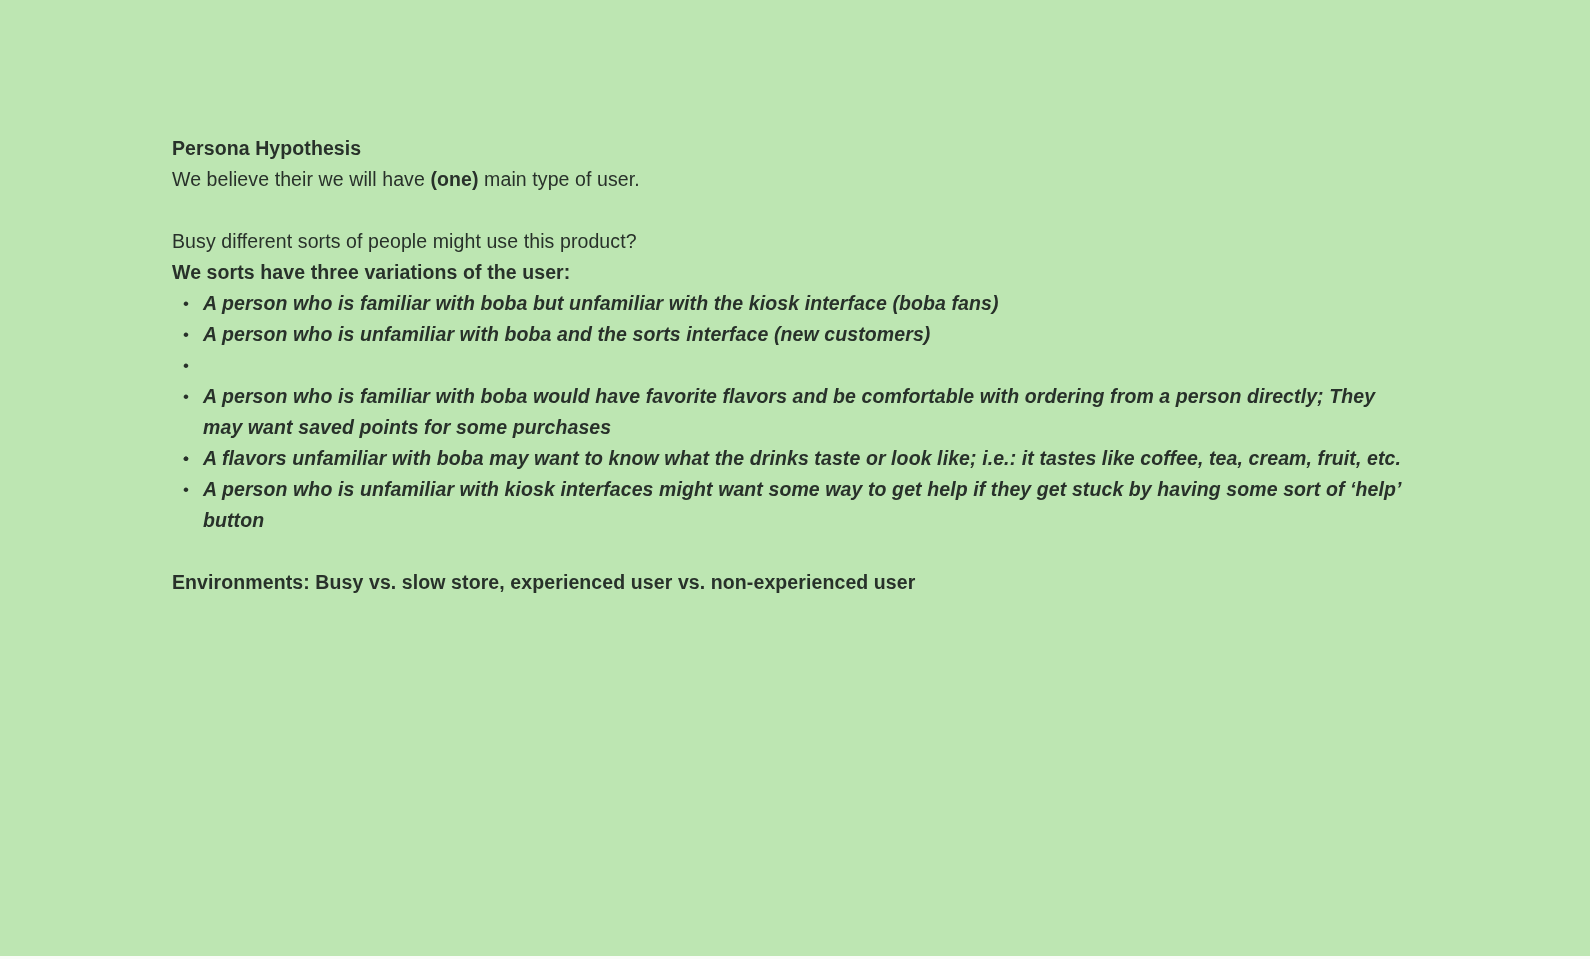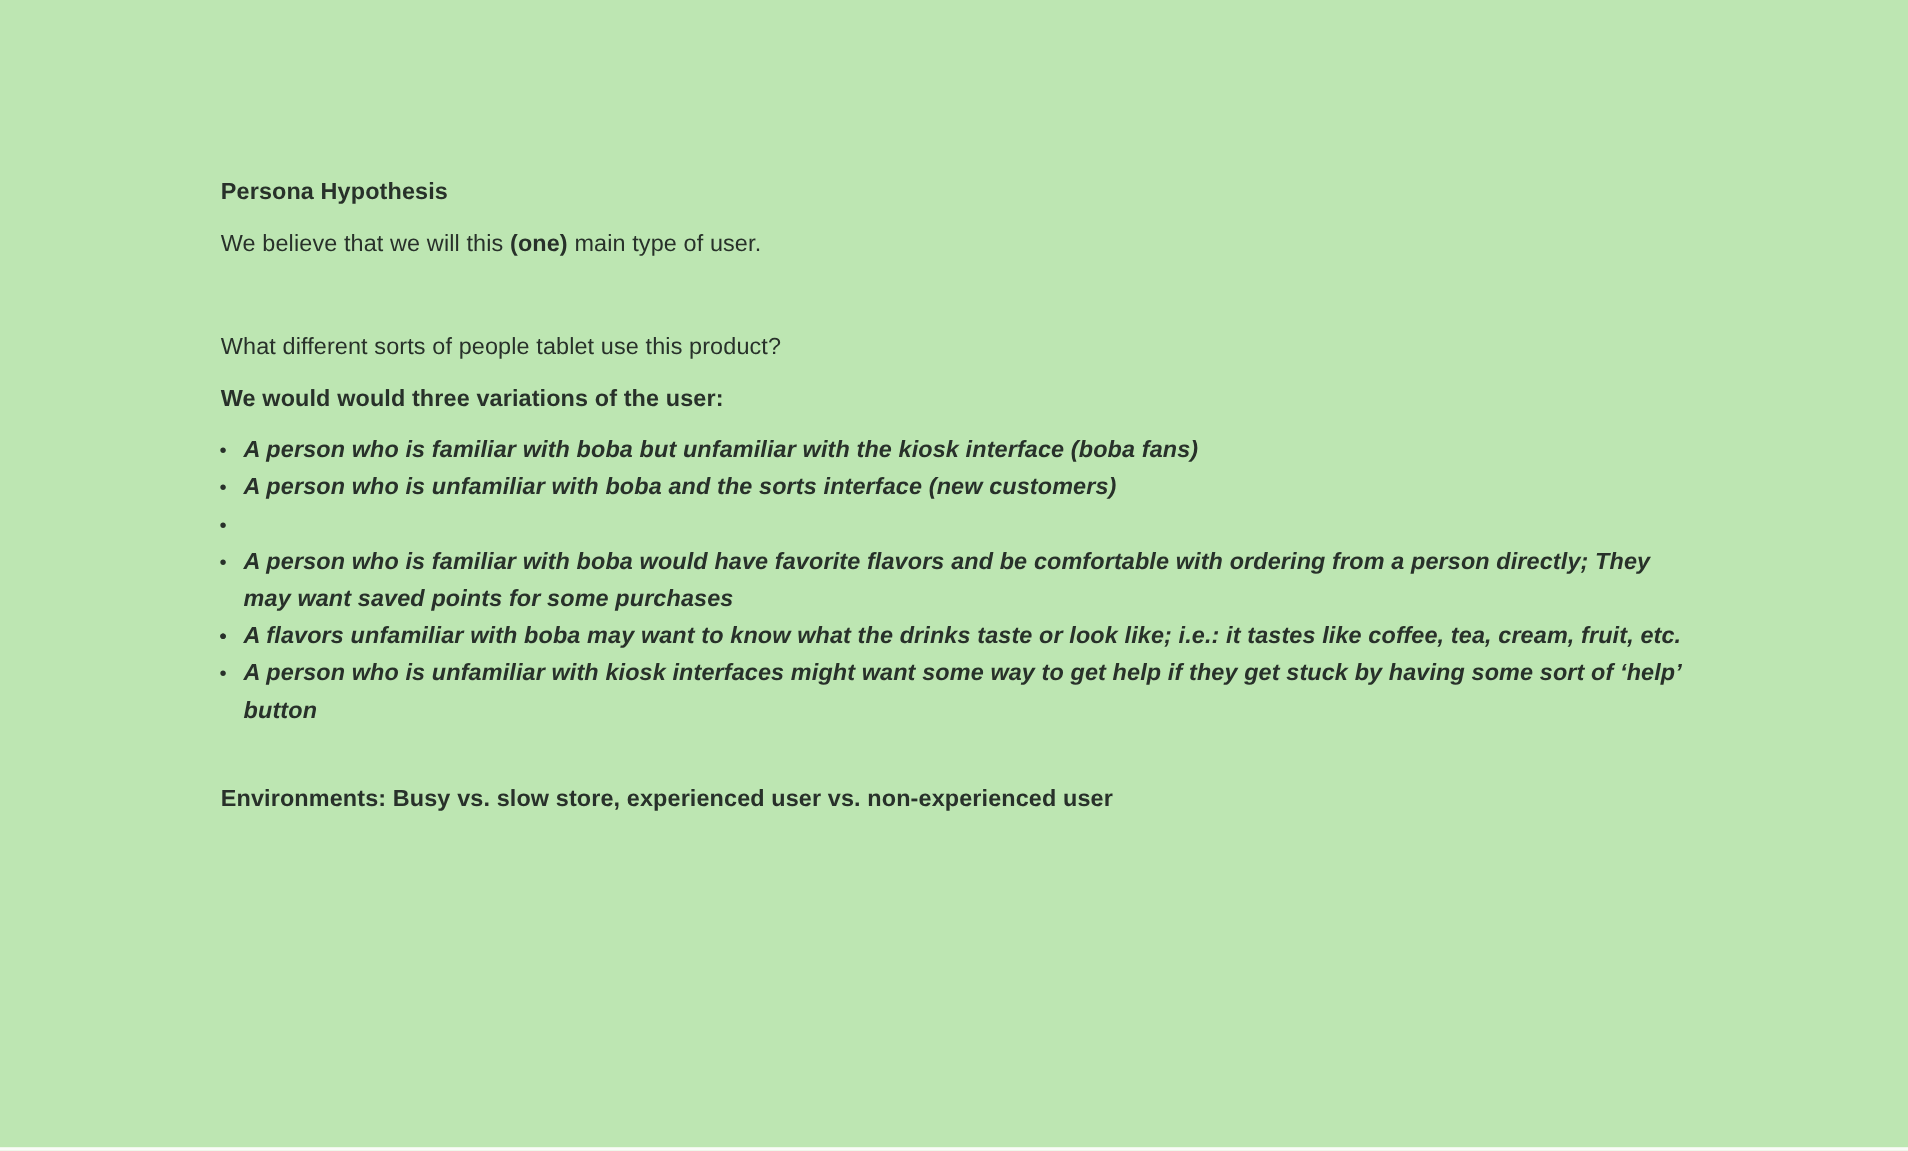--- a/index.html
+++ b/index.html
@@ -19,21 +19,21 @@
   .doc {
     position: absolute;
     left: 172px;
     top: 133px;
     width: 1245px;
     font-size: 19.5px;
     line-height: 31px;
     letter-spacing: 0.1px;
   }
   p {
-    margin: 12px;
+    margin: 0;
   }
   .bold { font-weight: 700; }
   .bold-italic { font-weight: 700; }
   .gap { height: 31px; }
   ul.bullets {
     margin: 0;
     padding: 0;
     list-style: none;
   }
   ul.bullets > li {
@@ -59,26 +59,26 @@
     background: #fafcf8;
   }
 </style>
 </head>
 <body>
 
 <div class="doc">
 
   <p class="bold">Persona Hypothesis</p>
 
-  <p><span>We believe that we will this </span><span class="bold">(one)</span><span> main type of user.</span></p>
+  <p><span>We believe their we will have </span><span class="bold">(one)</span><span> main type of user.</span></p>
 
   <div class="gap"></div>
 
-  <p>What different sorts of people tablet use this product?</p>
-  <p class="bold">We would would three variations of the user:</p>
+  <p>Busy different sorts of people might use this product?</p>
+  <p class="bold">We sorts have three variations of the user:</p>
 
   <ul class="bullets">
     <li><span class="bullet-dot">•</span><span>A person who is familiar with boba but unfamiliar with the kiosk interface (boba fans)</span></li>
     <li><span class="bullet-dot">•</span><span>A person who is unfamiliar with boba and the sorts interface (new customers)</span></li>
     <li><span class="bullet-dot">•</span></li>
   </ul>
 
   <div class="gap"></div>
 
 

